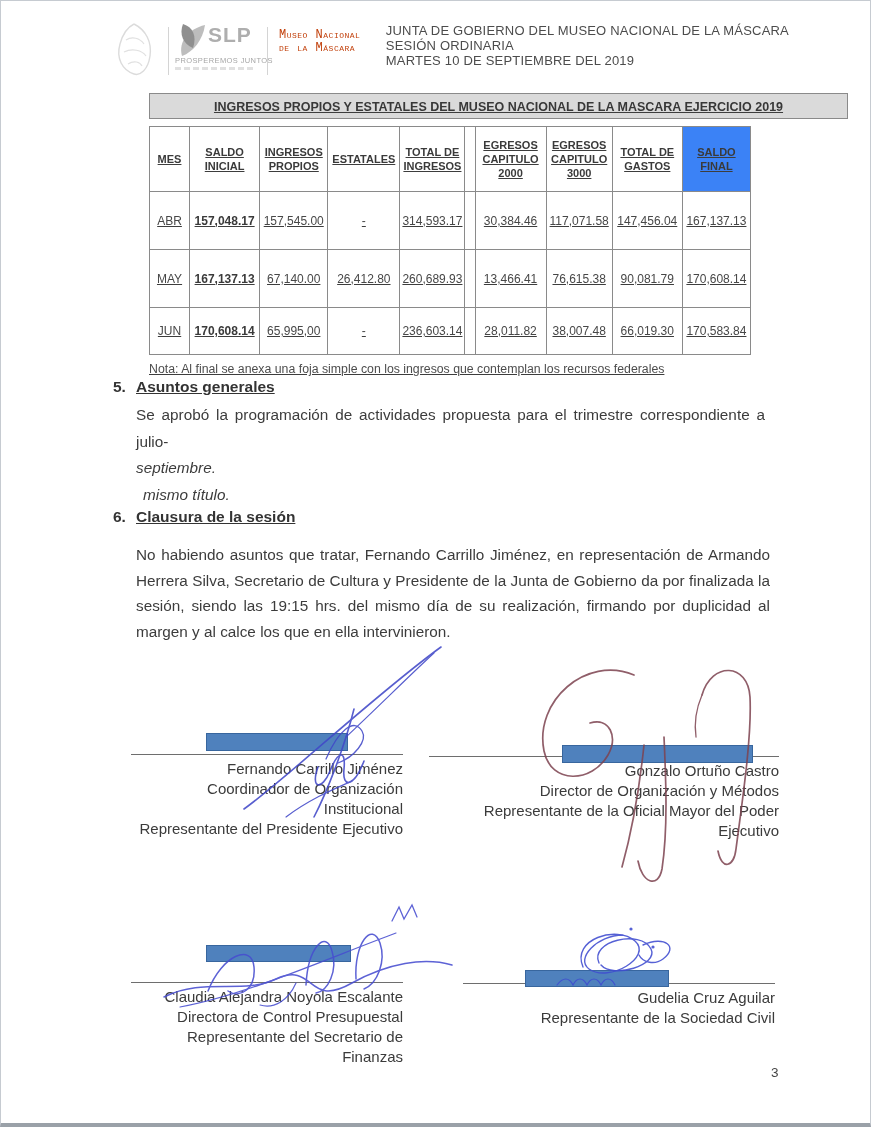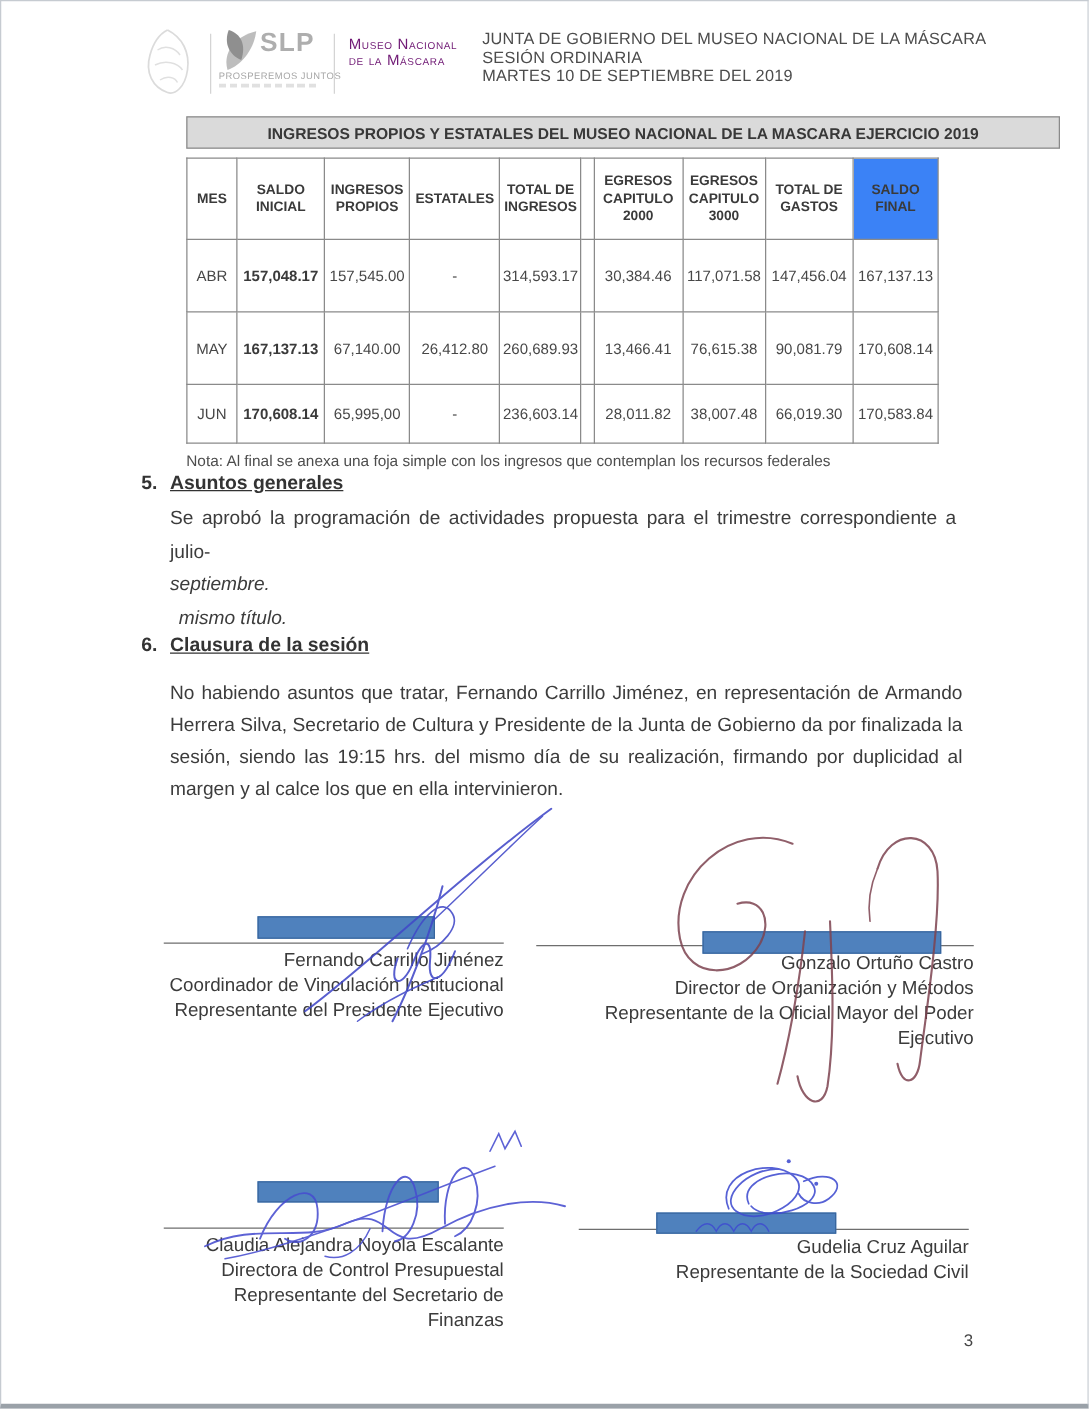--- a/index.html
+++ b/index.html
@@ -14,23 +14,23 @@
     font-size:13px;line-height:15px;color:#4c4c4c;letter-spacing:.2px;}
   .crest{position:absolute;left:111px;top:19px;opacity:.5;}
   .vline{position:absolute;width:1px;background:#d4d4d4;}
   .slp-swoosh{position:absolute;left:174px;top:22px;}
   .slp-word{position:absolute;left:207px;top:22px;font-size:21px;font-weight:bold;
     color:#aeaeae;letter-spacing:1px;}
   .slp-tag{position:absolute;left:174px;top:55px;font-size:7.5px;color:#a6a6a6;letter-spacing:.4px;}
   .slp-subtag{position:absolute;left:174px;top:66px;width:80px;height:3px;opacity:.8;
     background:repeating-linear-gradient(90deg,#d9d9d9 0 6px,transparent 6px 9px);}
   .museum{position:absolute;left:278px;top:28px;font-variant:small-caps;
-    font-size:12px;line-height:13px;color:#701a75;letter-spacing:.5px;}
-  
-  .tbl-wrap{position:absolute;left:148px;top:92px;width:699px;}
+    font-size:12px;line-height:13px;color:#c2410c;letter-spacing:.5px;font-family:Liberation Mono, monospace;}
+  
+  .tbl-wrap{position:absolute;left:148px;top:92px;width:699px;text-decoration:underline;}
   .tbl-title{height:26px;line-height:26px;background:#dadada;border:1px solid #8a8a8a;
     font-weight:bold;font-size:12.5px;text-align:center;color:#383838;box-sizing:border-box;}
   table.fin{border-collapse:collapse;margin-top:7px;table-layout:fixed;width:602px;
     font-size:12px;color:#474747;}
   table.fin th,table.fin td{border:1px solid #8a8a8a;text-align:center;
     vertical-align:middle;padding:2px;overflow:hidden;}
   table.fin th{font-size:11px;font-weight:bold;height:60px;color:#3a3a3a;line-height:14px;}
   table.fin td{height:53px;}
   tr.short td{height:42px;}
   th.shade{background:#3b82f6;}
@@ -162,21 +162,21 @@
   </div>
 
   <div class="sec-head" style="top:507px;">
     <span class="num">6.</span><span class="ttl">Clausura de la sesión</span>
   </div>
   <div class="par jpar" style="top:541px;">No habiendo asuntos que tratar, Fernando Carrillo Jiménez, en representación de Armando Herrera Silva, Secretario de Cultura y Presidente de la Junta de Gobierno da por finalizada la sesión, siendo las 19:15 hrs. del mismo día de su realización, firmando por duplicidad al margen y al calce los que en ella intervinieron.</div>
 
   <div class="sig" style="left:130px;top:753px;width:272px;">
     <div class="line"></div>
     <div>Fernando Carrillo Jiménez</div>
-    <div>Coordinador de Vinculación Institucional</div>
+    <div>Coordinador de Organización Institucional</div>
     <div>Representante del Presidente Ejecutivo</div>
   </div>
   <div class="sig" style="left:428px;top:755px;width:350px;">
     <div class="line"></div>
     <div>Gonzalo Ortuño Castro</div>
     <div>Director de Organización y Métodos</div>
     <div>Representante de la Oficial Mayor del Poder Ejecutivo</div>
   </div>
   <div class="sig" style="left:130px;top:981px;width:272px;">
     <div class="line"></div>

